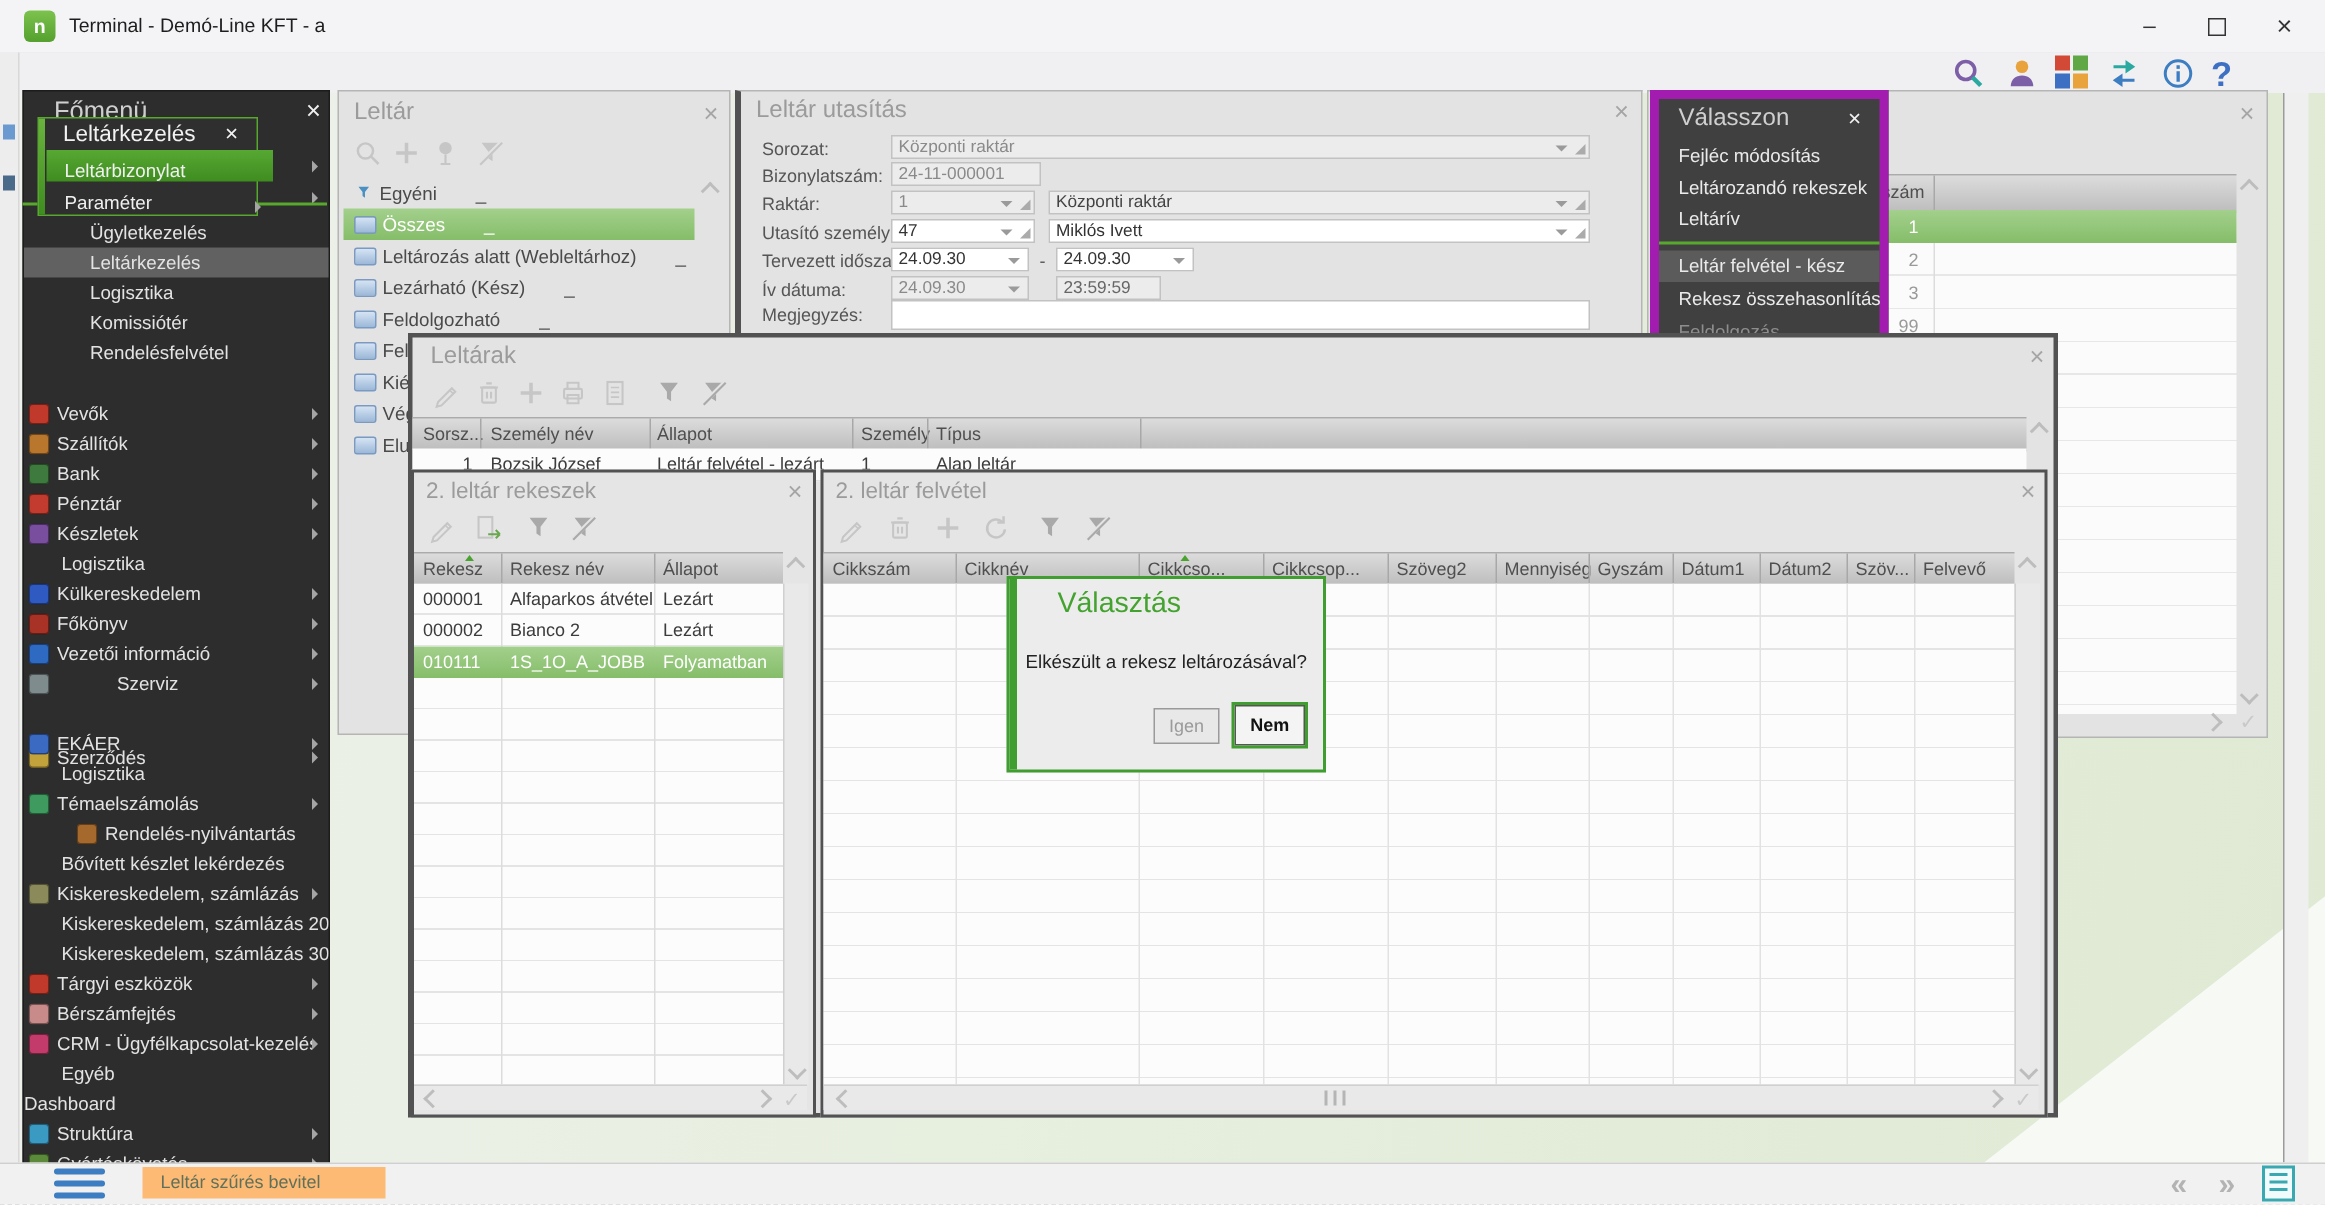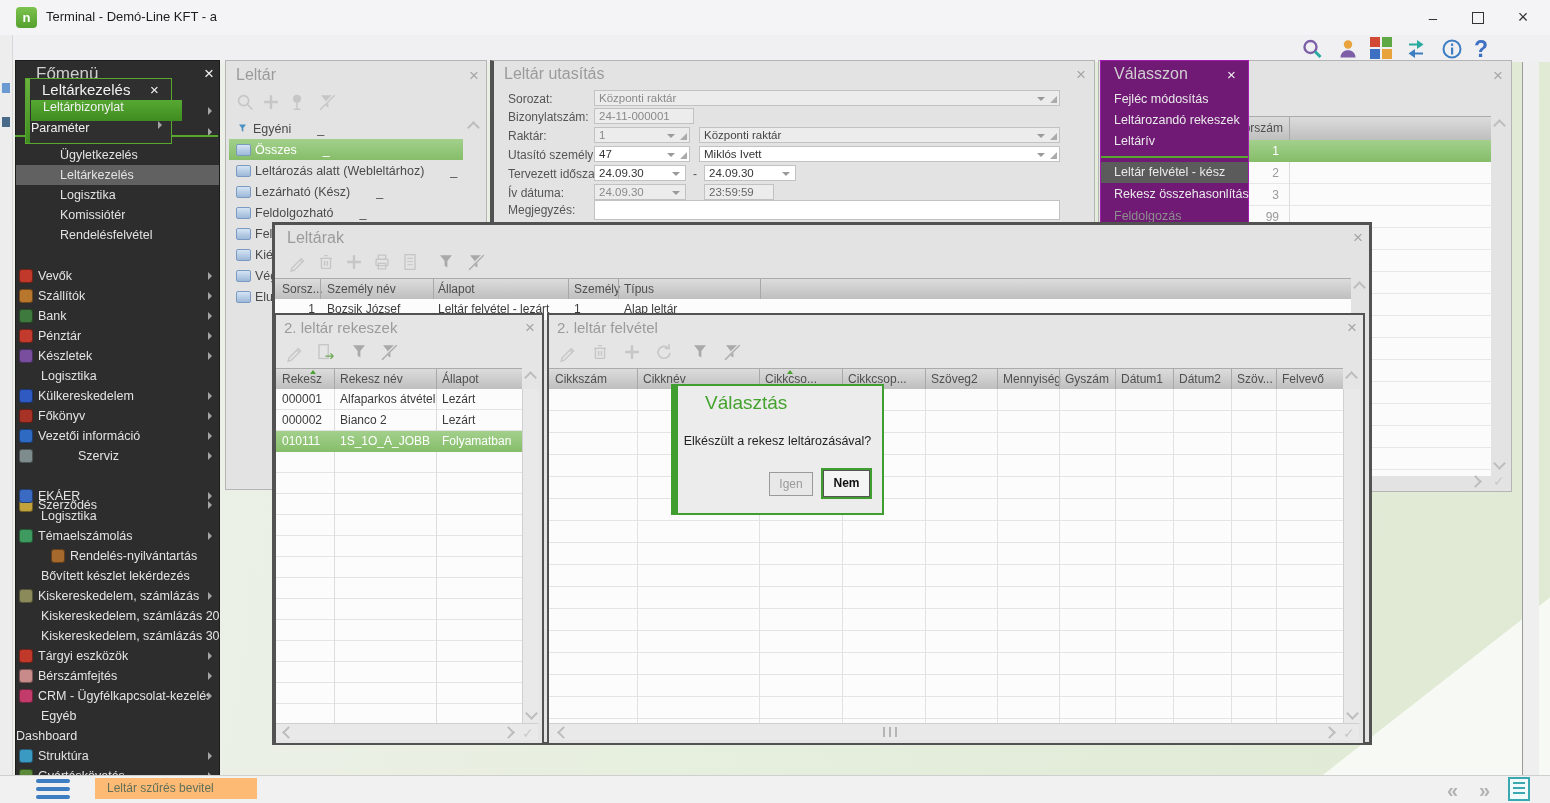--- a/index.html
+++ b/index.html
@@ -54,24 +54,24 @@
   .menutitle{font-size:17px;color:#cfcfcf;}
   .mi{position:absolute;left:0;width:100%;height:20px;display:flex;align-items:center;color:#e3e3e3;font-size:12.5px;white-space:nowrap;}
   .mi .lbl{overflow:hidden;}
   .tri{width:0;height:0;border-left:4px solid #a5a5a5;border-top:4px solid transparent;border-bottom:4px solid transparent;margin-left:auto;margin-right:7px;flex:none;}
   .misel{background:#616161;}
   .mic{width:12px;height:12px;border-radius:3px;margin:0 5px 0 3px;flex:none;border:1px solid rgba(0,0,0,.4);}
   .greenline{position:absolute;left:15px;top:135px;width:203px;height:2px;background:#58a72e;z-index:41;}
   .submenu{left:25px;top:78px;width:145px;height:64px;background:#2f2f2f;border:1px solid #58a72e;z-index:42;}
   .submenu .bar{position:absolute;left:0;top:0;width:4px;height:100%;background:linear-gradient(#6ab33e,#3f8c20);}
   .smtitle{font-size:15px;color:#f2f2f2;}
-  .smi{position:absolute;left:5px;width:139px;height:21px;display:flex;align-items:flex-start;color:#f0f0f0;font-size:12.5px;}
+  .smi{position:absolute;left:5px;width:139px;height:21px;display:flex;align-items:flex-end;color:#f0f0f0;font-size:12.5px;}
   .smisel{background:linear-gradient(#56a832,#3f8c20);}
   
-  .vala{left:1100px;top:60px;width:147px;height:164px;background:#701a75;border:1px solid #a21caf;z-index:18;}
+  .vala{left:1100px;top:60px;width:147px;height:164px;background:#404040;border:6px solid #a21caf;z-index:18;}
   .vi{position:absolute;left:0;width:100%;height:21px;line-height:21px;color:#eaeaea;font-size:12.5px;padding-left:13px;box-sizing:border-box;white-space:nowrap;}
   
   .flabel{position:absolute;font-size:12px;color:#555;white-space:nowrap;}
   .field{position:absolute;height:16px;box-sizing:border-box;border:1px solid #c2c2c2;background:#ececec;font-size:11.5px;color:#8a8a8a;line-height:14px;padding:0 4px;white-space:nowrap;overflow:hidden;}
   .fwhite{background:#fff;color:#333;}
   .combo .tri-dn{position:absolute;right:14px;top:6px;width:0;height:0;border-left:4px solid transparent;border-right:4px solid transparent;border-top:4px solid #9a9a9a;}
   .combo .tri-dn.solo{right:5px;}
   .grip{position:absolute;right:2px;bottom:2px;width:0;height:0;border-bottom:7px solid #ababab;border-left:7px solid transparent;}
   
   .dlg{left:671px;top:384px;width:213px;height:131px;background:#ececec;border:2px solid #3f9e2f;z-index:30;box-sizing:border-box;}
@@ -633,21 +633,21 @@
   </div>
   <div class="greenline"></div>
 
   <div class="abs submenu">
     <div class="bar"></div>
     <div class="abs smtitle" style="left:16px;top:2px;">Leltárkezelés</div>
     <div class="abs" style="left:124px;top:2px;color:#f2f2f2;font-size:15px;">×</div>
     <div class="smi smisel" style="top:21px;padding-left:12px;">
         <span>Leltárbizonylat</span>
       </div>
-    <div class="smi" style="top:42px;">
+    <div class="smi" style="top:42px;padding-left:12px;">
         <span>Paraméter</span>
         <span class="tri" style="margin-right:8px;"></span>
       </div>
   </div>
 
   <div class="abs statusbar"></div>
   <div class="abs hamb" style="z-index:61;">
       <i></i>
       <i></i>
       <i></i>

